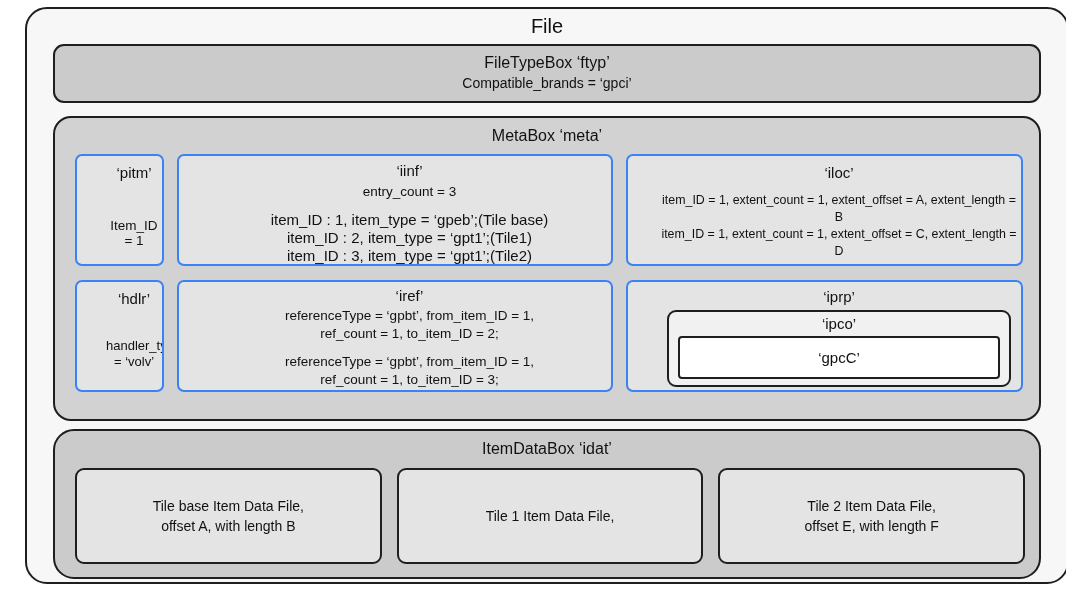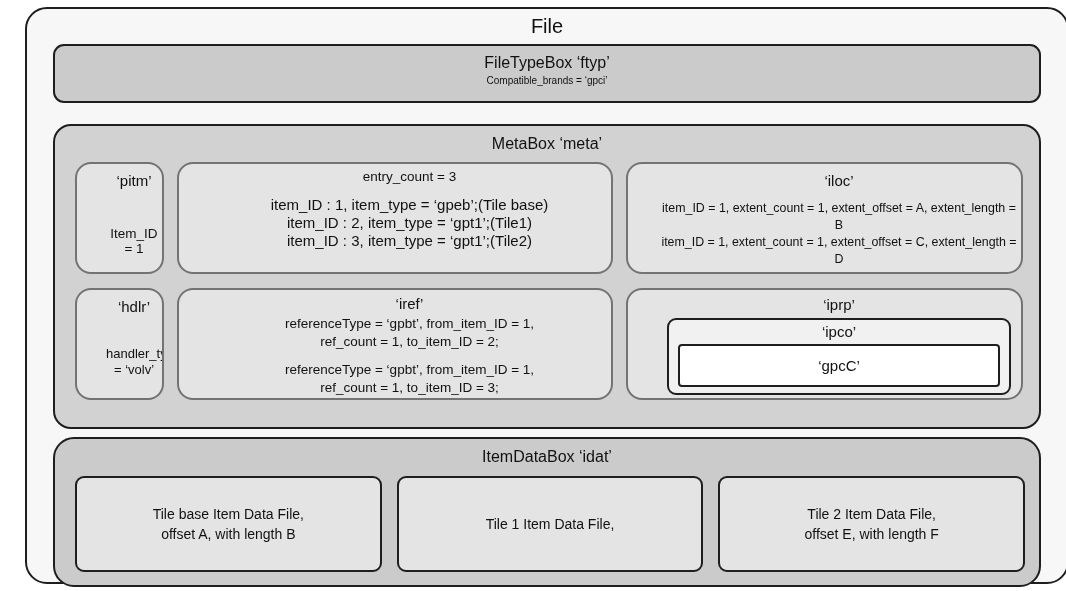--- a/index.html
+++ b/index.html
@@ -27,42 +27,42 @@
   
   .ftyp-box {
     margin: 1px 26px 0 26px;
     height: 59px;
     background: #cbcbcb;
     border: 2px solid #1e1e1e;
     border-radius: 11px;
     text-align: center;
   }
   .ftyp-title { font-size: 16px; padding-top: 8px; }
-  .ftyp-sub   { font-size: 10px; margin-top: 3px; }
+  .ftyp-sub   { font-size: 14px; margin-top: 3px; }
   
   .meta-box {
-    margin: 21px 26px 0 26px;
+    margin: 13px 26px 0 26px;
     height: 305px;
     background: #d2d2d2;
     border: 2px solid #1e1e1e;
     border-radius: 18px;
   }
   .meta-title { text-align: center; font-size: 16px; padding-top: 9px; }
   .meta-grid {
     margin: 9px 16px 0 20px;
     display: grid;
     grid-template-columns: 89px 436px 1fr;
     grid-auto-rows: 112px;
     column-gap: 13px;
     row-gap: 14px;
   }
   .ibox {
     background: #e4e4e4;
-    border: 2px solid #737373;
-    border-radius: 16px;
+    border: 2px solid #3b82f6;
+    border-radius: 7px;
     text-align: center;
     overflow: hidden;
     padding-left: 29px;
   }
   .ibox-title { font-size: 15px; padding-top: 8px; }
   
   .pitm-content { font-size: 13.5px; margin-top: 37px; }
   .hdlr-content { font-size: 13px; margin-top: 31px; line-height: 16px; }
   
   .iinf-entry { font-size: 13.5px; margin-top: 5px; }
@@ -133,20 +133,21 @@
   <div class="meta-box">
     <div class="meta-title">MetaBox ‘meta’</div>
     <div class="meta-grid">
 
       <div class="ibox">
         <div class="ibox-title">‘pitm’</div>
         <div class="pitm-content">Item_ID = 1</div>
       </div>
 
       <div class="ibox">
+        <div class="ibox-title" style="padding-top:6px">‘iinf’</div>
         <div class="iinf-entry">entry_count = 3</div>
         <div class="iinf-items">
           <div>item_ID : 1, item_type = ‘gpeb’;(Tile base)</div>
           <div>item_ID : 2, item_type = ‘gpt1’;(Tile1)</div>
           <div>item_ID : 3, item_type = ‘gpt1’;(Tile2)</div>
         </div>
       </div>
 
       <div class="ibox">
         <div class="ibox-title">‘iloc’</div>

